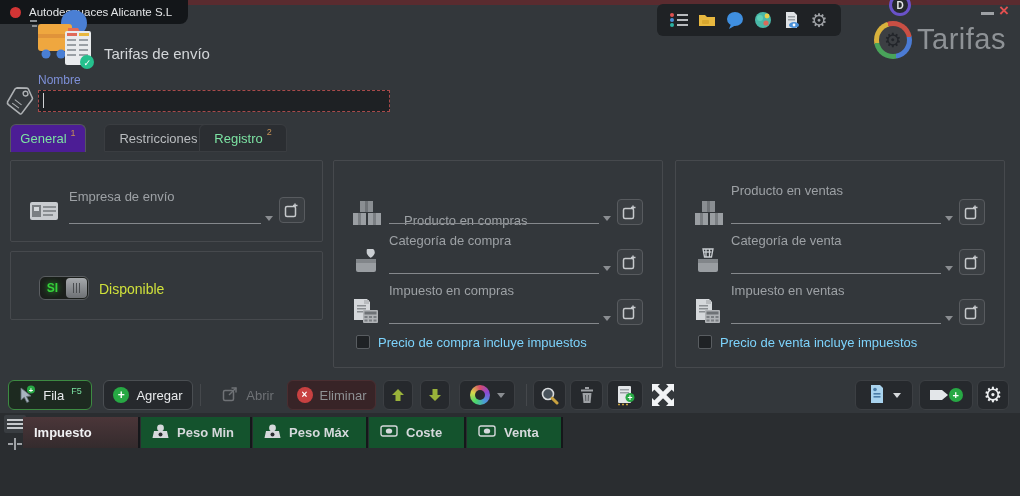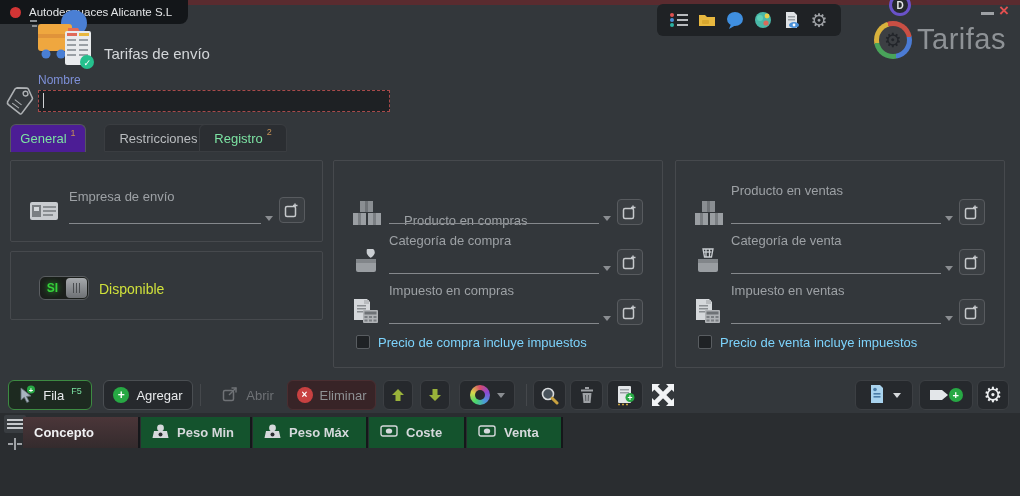--- a/index.html
+++ b/index.html
@@ -487,21 +487,21 @@
       <i></i>
       <i></i>
     </div>
   <div class="abs adjuster">
       <span class="tick"></span>
       <span class="bar"></span>
       <span class="tick"></span>
     </div>
 
   <div class="abs hcell sel" style="left:23px;width:117px;">
-    <span>Concepto</span>
+    <span>Impuesto</span>
   </div>
   <div class="abs hcell" style="left:141px;width:111px;">
     <span><svg width="17" height="15">
           <circle cx="8.5" cy="4" r="3.4" fill="#d6d9dc"></circle>
           <path d="M2 7 h13 l1.5 7 h-16 z" fill="#d6d9dc"></path>
           <circle cx="8.5" cy="10.5" r="2" fill="#2a2d30"></circle>
         </svg></span>
     <span>Peso Min</span>
   </div>
   <div class="abs hcell" style="left:253px;width:115px;">

